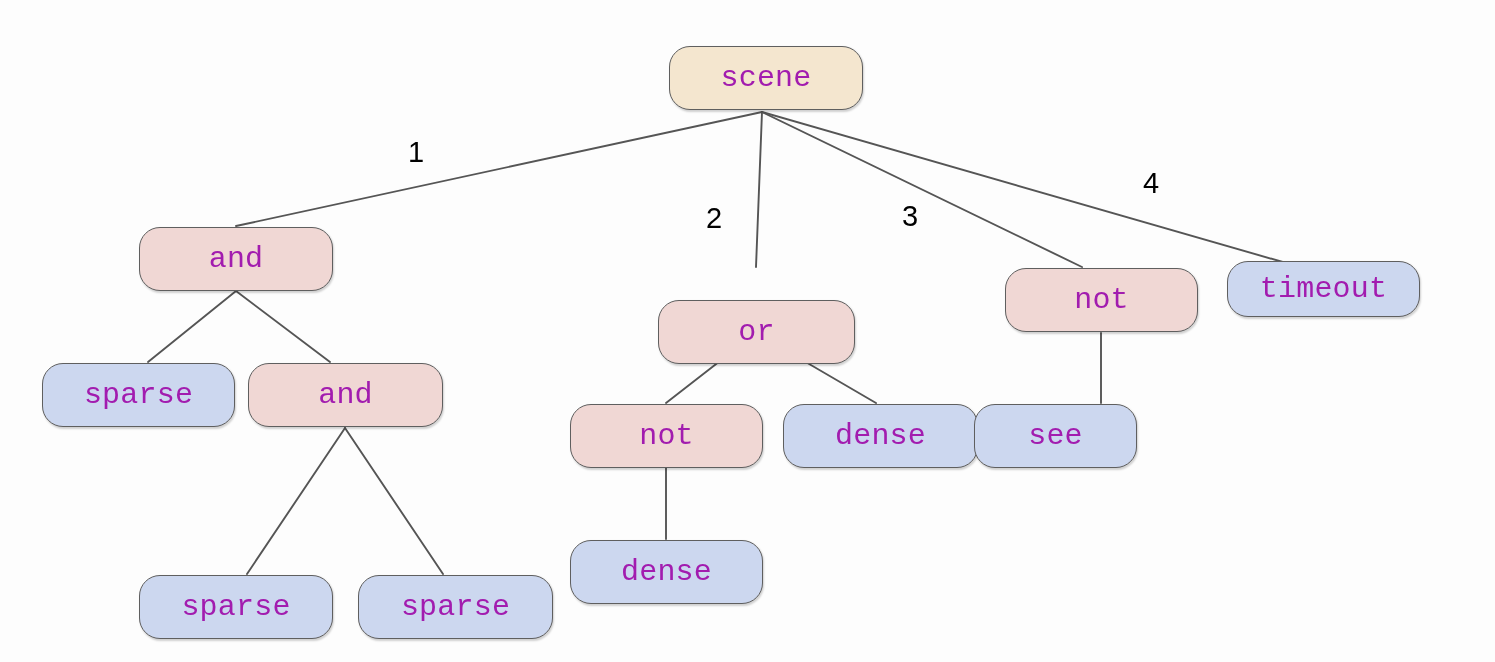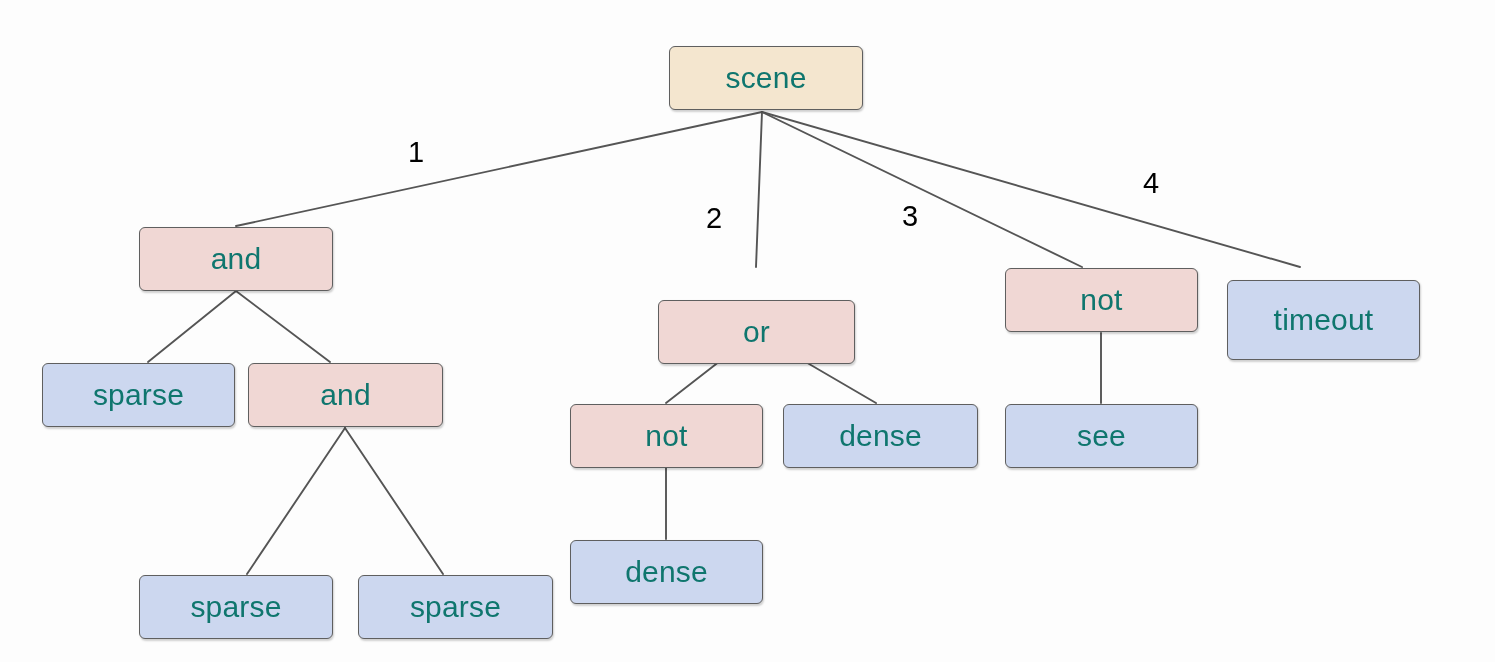--- a/index.html
+++ b/index.html
@@ -21,30 +21,31 @@
     left: 0;
     top: 0;
     width: 1495px;
     height: 662px;
     pointer-events: none;
   }
   .node {
     position: absolute;
     box-sizing: border-box;
     border: 1.6px solid #5f5f5f;
-    border-radius: 6px;
+    border-radius: 21px;
     display: flex;
     align-items: center;
     justify-content: center;
-    color: #0f766e;
+    color: #a21caf;
     font-size: 30px;
     line-height: 1;
     letter-spacing: 0.2px;
     box-shadow: 1px 1.5px 2px rgba(0,0,0,0.18);
     white-space: nowrap;
+    font-family: Liberation Mono, monospace;
   }
   .node-root   { background: #f4e6cf; }
   .node-op     { background: #f0d7d4; }
   .node-leaf   { background: #ccd7ef; }
   .edge-label {
     position: absolute;
     color: #000000;
     font-size: 29px;
     line-height: 1;
     transform: translate(-50%, -50%);
@@ -75,36 +76,36 @@
       </div>
       <div class="node node-op" style="left: 139px; top: 227px; width: 194px; height: 64px;">
         <span>and</span>
       </div>
       <div class="node node-op" style="left: 658px; top: 268px; width: 197px; height: 64px; margin-top: 32px;">
         <span>or</span>
       </div>
       <div class="node node-op" style="left: 1005px; top: 268px; width: 193px; height: 64px;">
         <span>not</span>
       </div>
-      <div class="node node-leaf" style="left: 1227px; top: 280px; width: 193px; height: 80px;">
+      <div class="node node-leaf" style="left: 1227px; top: 261px; width: 193px; height: 56px;">
         <span>timeout</span>
       </div>
       <div class="node node-leaf" style="left: 42px; top: 363px; width: 193px; height: 64px;">
         <span>sparse</span>
       </div>
       <div class="node node-op" style="left: 248px; top: 363px; width: 195px; height: 64px;">
         <span>and</span>
       </div>
       <div class="node node-op" style="left: 570px; top: 404px; width: 193px; height: 64px;">
         <span>not</span>
       </div>
       <div class="node node-leaf" style="left: 783px; top: 404px; width: 195px; height: 64px;">
         <span>dense</span>
       </div>
-      <div class="node node-leaf" style="left: 1005px; top: 404px; width: 193px; height: 64px;">
+      <div class="node node-leaf" style="left: 974px; top: 404px; width: 163px; height: 64px;">
         <span>see</span>
       </div>
       <div class="node node-leaf" style="left: 570px; top: 540px; width: 193px; height: 64px;">
         <span>dense</span>
       </div>
       <div class="node node-leaf" style="left: 139px; top: 575px; width: 194px; height: 64px;">
         <span>sparse</span>
       </div>
       <div class="node node-leaf" style="left: 358px; top: 575px; width: 195px; height: 64px;">
         <span>sparse</span>

